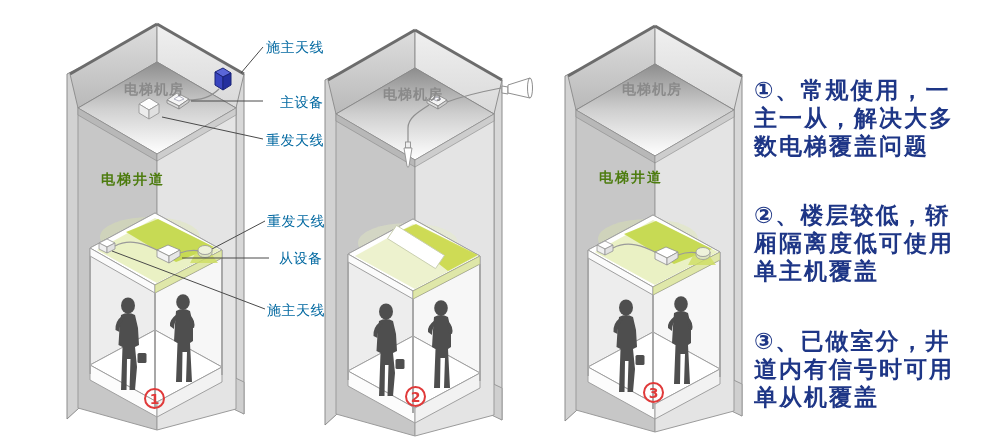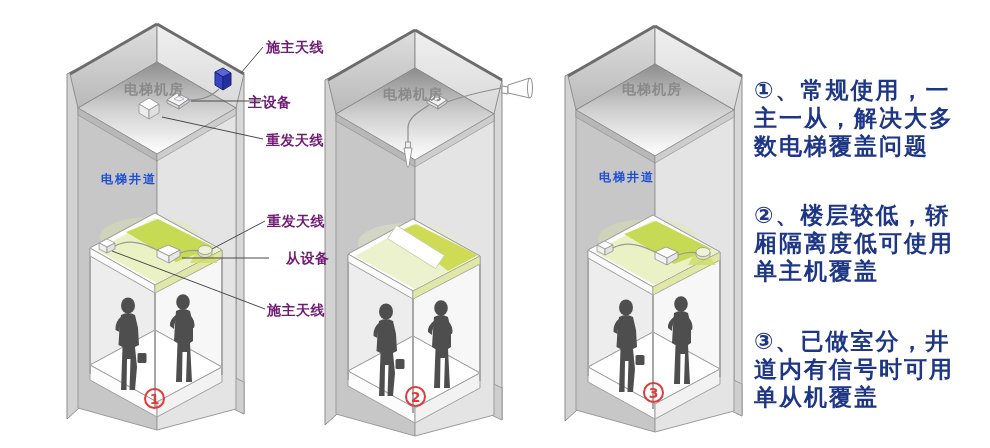--- a/index.html
+++ b/index.html
@@ -2,24 +2,24 @@
 <html><head>
 <meta charset="utf-8">
 <style>
   html,body{margin:0;padding:0;background:#ffffff;}
   .stage{position:relative;width:990px;height:448px;background:#ffffff;overflow:hidden;
          font-family:"DejaVu Sans","Liberation Sans",sans-serif;}
   .stage svg{position:absolute;left:0;top:0;}
   .lbl{position:absolute;white-space:nowrap;}
   .mr-label{font-family:"DejaVu Serif","Liberation Serif",serif;font-size:14px;color:#8a8a8a;
             letter-spacing:1px;font-weight:600;}
-  .shaft-label{font-family:Liberation Sans, sans-serif;font-size:12px;color:#1d4ed8;
+  .shaft-label{font-family:Liberation Sans, sans-serif;font-size:14px;color:#4d7c0f;
             letter-spacing:2px;font-weight:600;}
-  .callout{font-family:"DejaVu Serif","Liberation Serif",serif;font-size:14px;color:#701a75;
-            letter-spacing:.5px;font-weight:700;}
+  .callout{font-family:"DejaVu Serif","Liberation Serif",serif;font-size:14px;color:#0369a1;
+            letter-spacing:.5px;font-weight:400;}
   .num-badge{position:absolute;width:21px;height:21px;border:2px solid #e03a3a;border-radius:50%;
             color:#e03a3a;font-size:14px;font-weight:700;text-align:center;line-height:19px;
             box-sizing:border-box;background:transparent;}
   .note{position:absolute;width:250px;color:#1e3686;font-size:23px;line-height:28px;
         font-weight:700;letter-spacing:2px;}
   .note span{display:block;}
 </style>
 </head>
 <body>
 
@@ -189,24 +189,24 @@
   </g>
 </svg>
 
 <span class="lbl mr-label" style="left:124px;top:81px;">电梯机房</span>
 <span class="lbl mr-label" style="left:383px;top:86px;">电梯机房</span>
 <span class="lbl mr-label" style="left:622px;top:81px;">电梯机房</span>
 <span class="lbl shaft-label" style="left:101px;top:171px;">电梯井道</span>
 <span class="lbl shaft-label" style="left:599px;top:169px;">电梯井道</span>
 
 <span class="lbl callout" style="left:266px;top:39px;">施主天线</span>
-<span class="lbl callout" style="left:248px;top:94px;">主设备</span>
+<span class="lbl callout" style="left:280px;top:94px;">主设备</span>
 <span class="lbl callout" style="left:266px;top:132px;">重发天线</span>
 <span class="lbl callout" style="left:267px;top:213px;">重发天线</span>
-<span class="lbl callout" style="left:286px;top:250px;">从设备</span>
+<span class="lbl callout" style="left:279px;top:250px;">从设备</span>
 <span class="lbl callout" style="left:267px;top:302px;">施主天线</span>
 
 <span class="num-badge" style="left:144px;top:388px;">1</span>
 <span class="num-badge" style="left:405px;top:386px;">2</span>
 <span class="num-badge" style="left:643px;top:382px;">3</span>
 
 <div class="note" style="left:754px;top:76px;">
   <span>①、常规使用，一</span>
   <span>主一从，解决大多</span>
   <span>数电梯覆盖问题</span>

